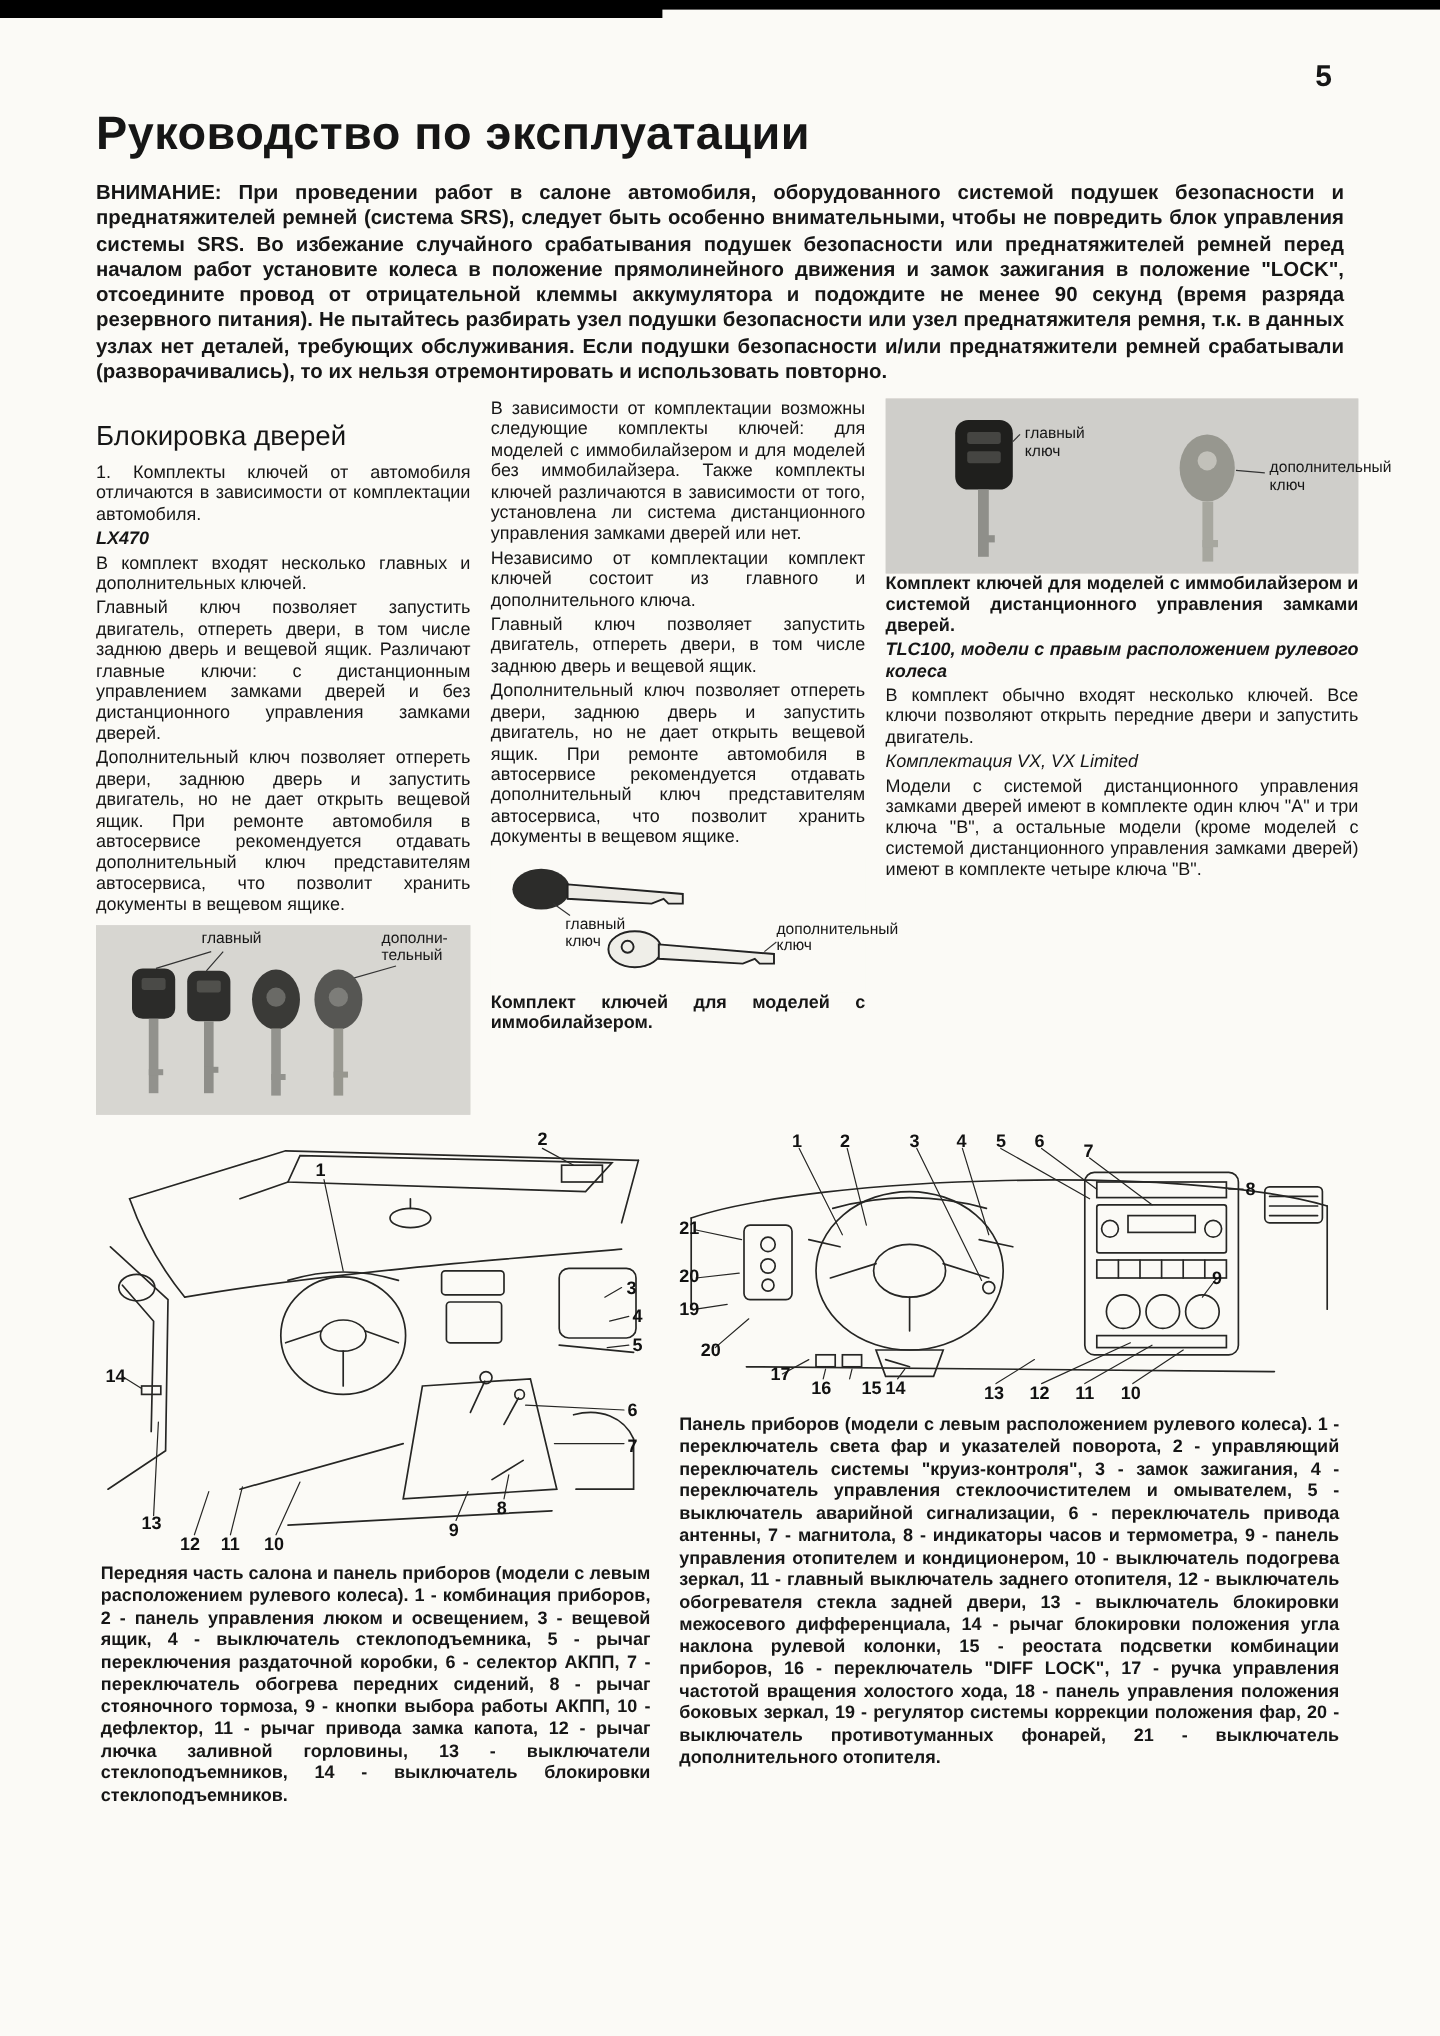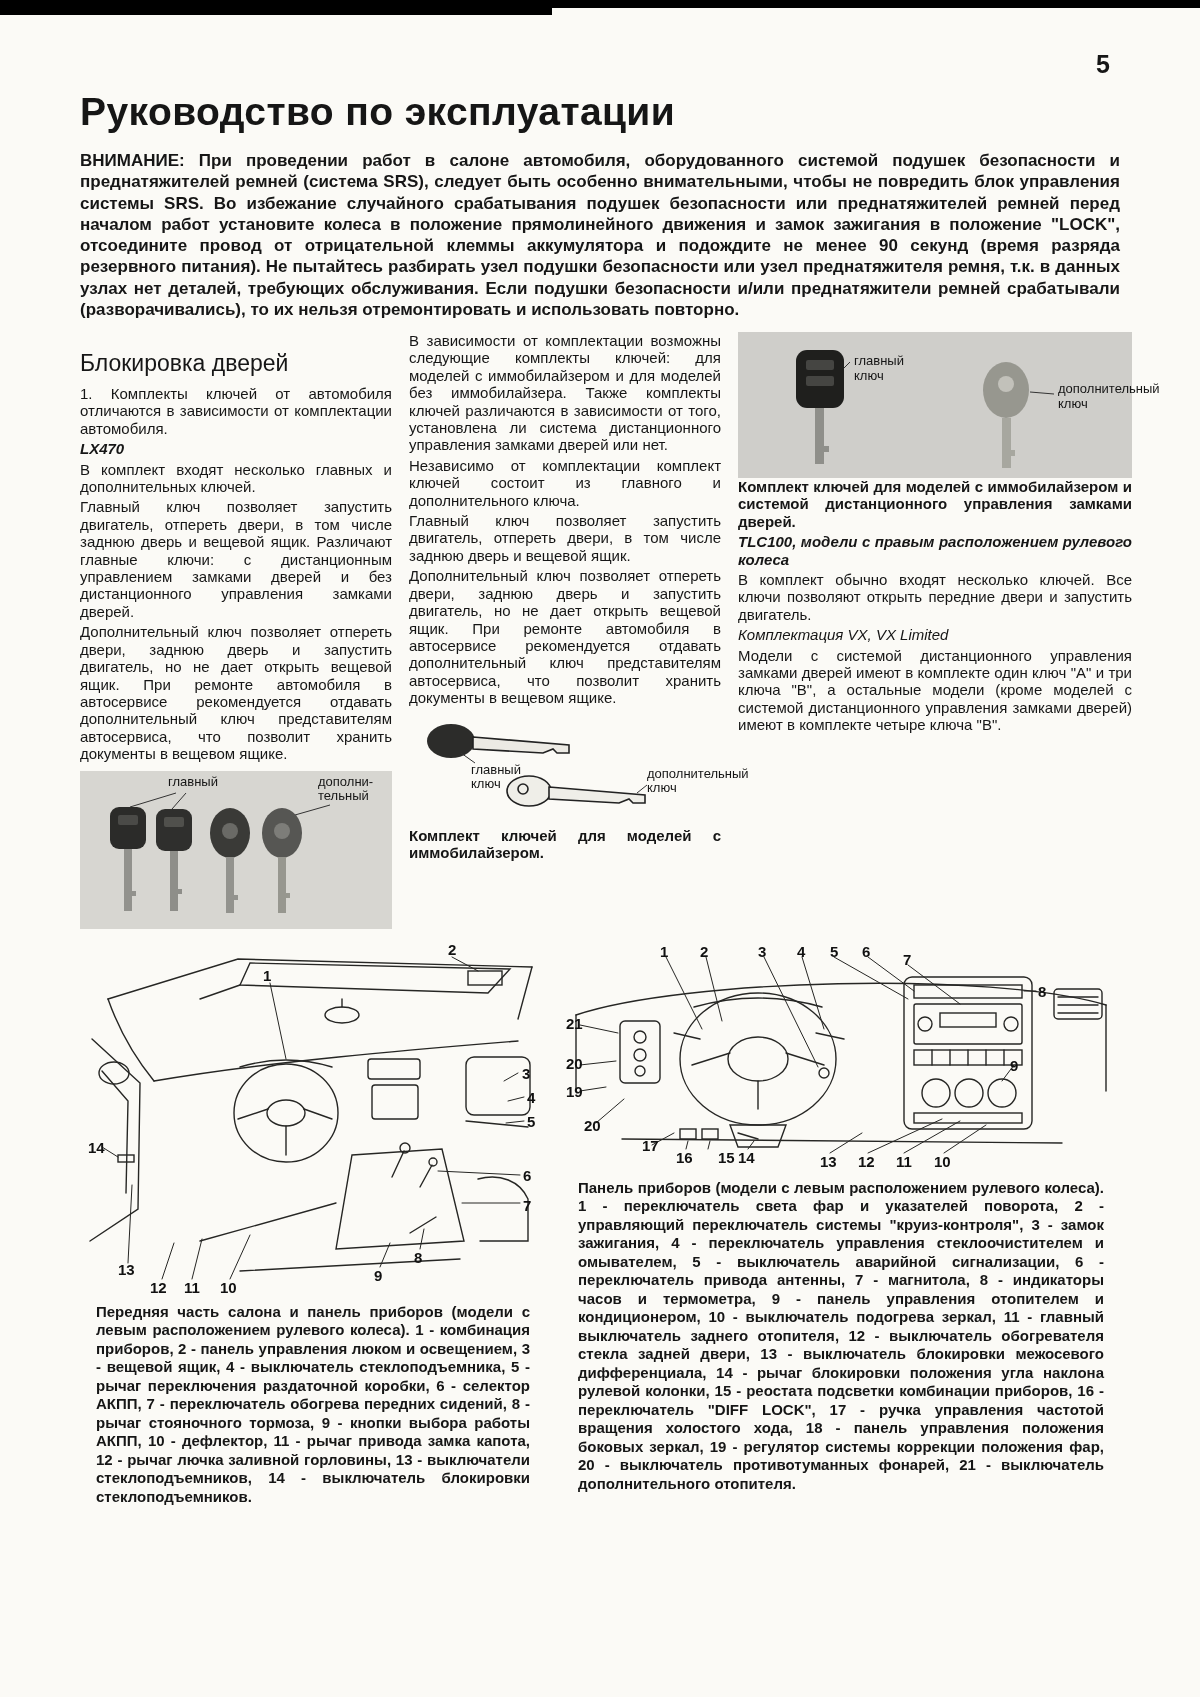--- a/index.html
+++ b/index.html
@@ -12,21 +12,21 @@
   h1.title{font-size:39px;font-weight:700;margin:0;padding-top:90px;letter-spacing:.4px;}
   .warning{font-weight:700;font-size:17px;line-height:1.25;text-align:justify;margin:16px 0 12px;}
   .cols{display:grid;grid-template-columns:312px 312px 1fr;column-gap:17px;}
   .col p{margin:0 0 3px;font-size:15px;line-height:17.4px;text-align:justify;}
   h2.section{font-size:23px;font-weight:400;margin:18px 0 8px;}
   .model{font-weight:700;font-style:italic;}
   .colhead{font-weight:700;font-style:italic;}
   .trim{font-style:italic;}
   .note{font-style:italic;}
   .note .nlabel{text-decoration:underline;font-weight:700;}
-  .figcap{font-weight:700;font-size:15px;line-height:18.5px;text-align:justify;margin:6px 16px 8px;}
+  .figcap{font-weight:700;font-size:15px;line-height:18.5px;text-align:justify;margin:6px 4px 8px;}
   .keyfig{position:relative;margin-top:8px;}
   .photo{background:#d6d5d0;}
   .keylabel{position:absolute;font-size:13px;line-height:14.5px;}
   .diagrams{display:grid;grid-template-columns:466px 1fr;column-gap:16px;margin-top:12px;}
   .diag{position:relative;}
   .co{position:absolute;font-weight:700;font-size:15px;color:#111;}
   svg{display:block;}
 </style>
 </head>
 <body>

